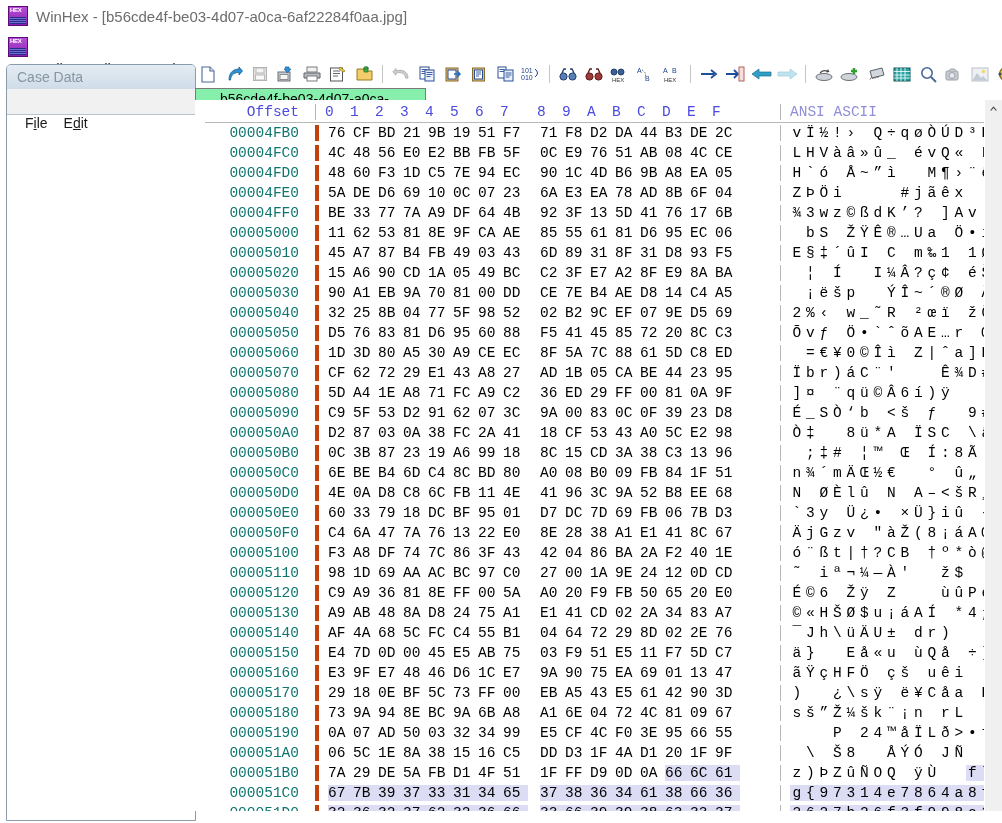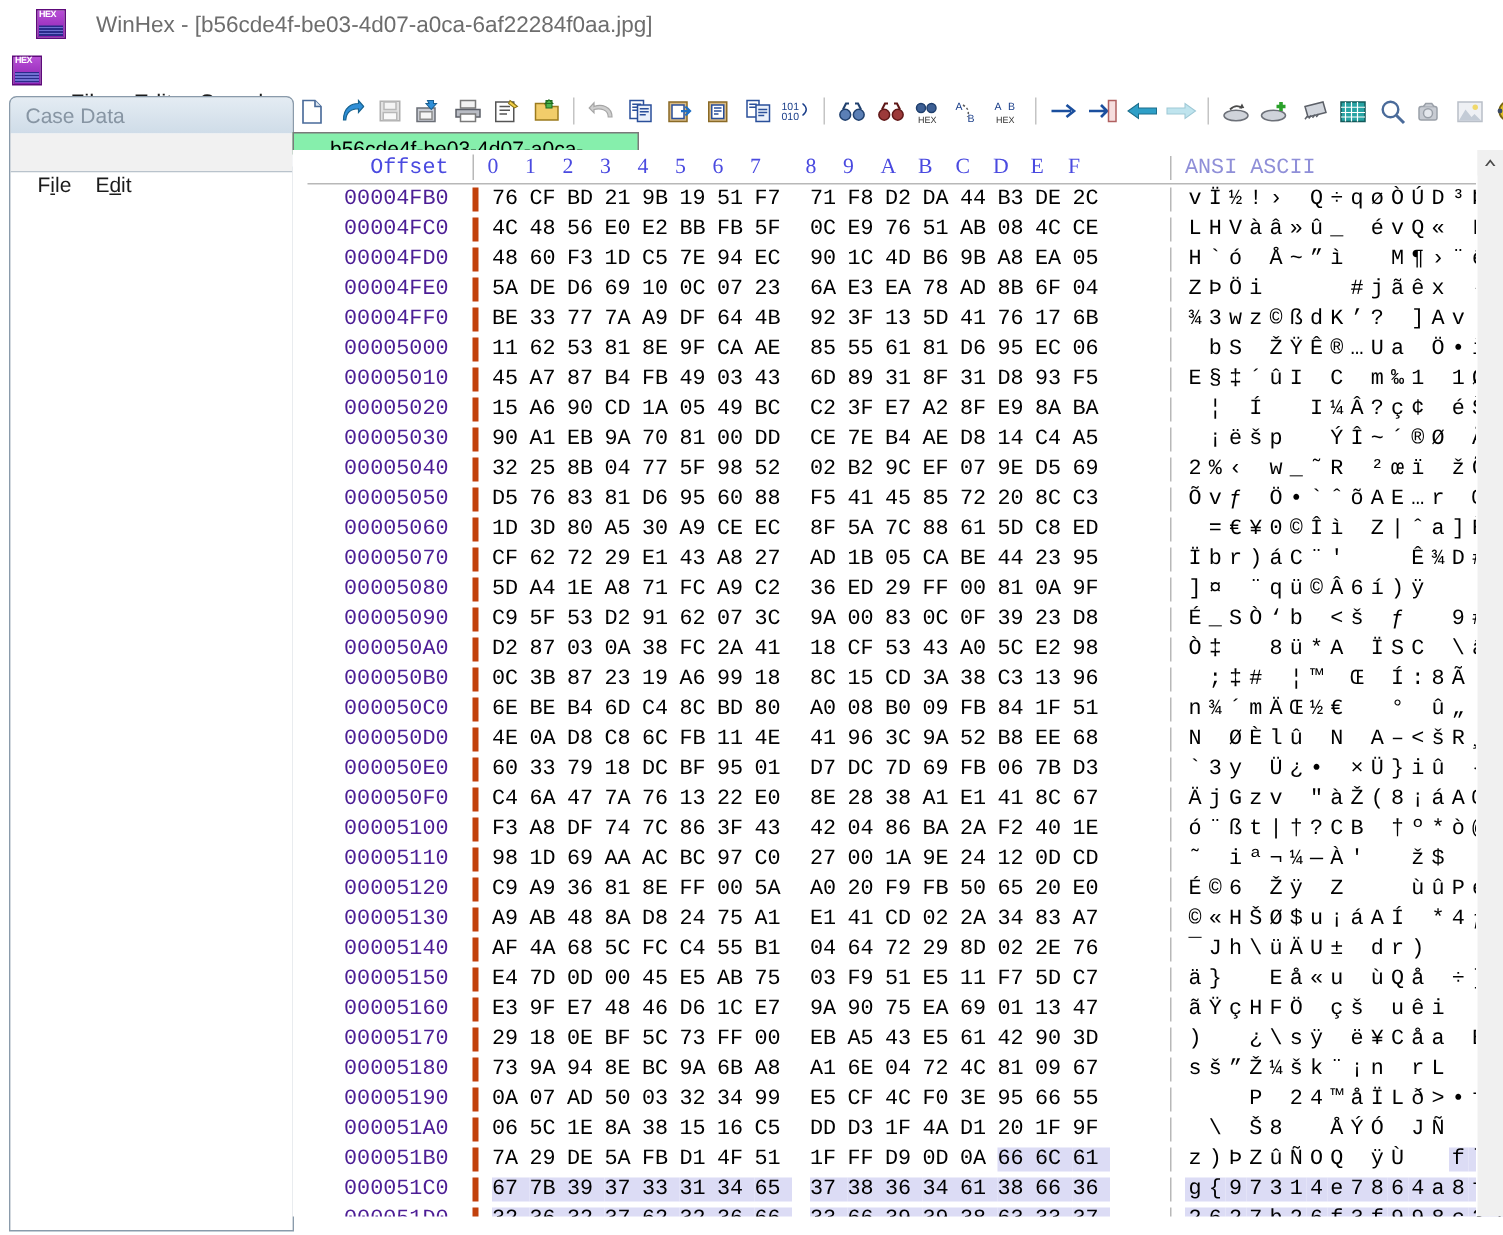--- a/index.html
+++ b/index.html
@@ -13,24 +13,23 @@
     position: relative;
     width: 1002px; height: 823px;
     background: #ffffff;
   }
 
   
   .titlebar {
     height: 32px;
     display: flex;
     align-items: center;
-    padding-left: 24px;
+    padding-left: 8px;
     background: #ffffff;
     border-bottom: 1px solid #ffffff;
-    gap: 12px;
   }
   .app-icon {
     width: 18px; height: 18px;
     margin-right: 8px;
     position: relative;
     background: linear-gradient(#b84fd6, #8a1fb0);
     border: 1px solid #5e0a7a;
     flex: none;
   }
   .app-icon::before {
@@ -196,35 +195,35 @@
   .row {
     height: 20px;
     display: flex;
     align-items: center;
     white-space: pre;
   }
   .col-offset {
     width: 120px;
     text-align: right;
     padding-right: 16px;
-    color: #4c1d95;
+    color: #0f766e;
     box-sizing: border-box;
     flex: none;
   }
   .hdr-row .col-offset { color: #4a4ae0; }
   .col-hex {
     width: 465px;
     flex: none;
     box-sizing: border-box;
     padding-left: 9px;
     border-left: 4px solid #c2410c;
     color: #000000;
     letter-spacing: 0px;
   }
-  .hdr-row .col-hex { border-left: 1px solid #b8b8b8; font-family: Liberation Serif, serif; }
+  .hdr-row .col-hex { border-left: 1px solid #b8b8b8; }
   .col-ascii {
     width: 230px;
     flex: none;
     box-sizing: border-box;
     padding-left: 9px;
     border-left: 1px solid #b8b8b8;
     color: #000000;
   }
   .hdr-row .col-ascii { color:#8f8fd8; }
   .cell {

